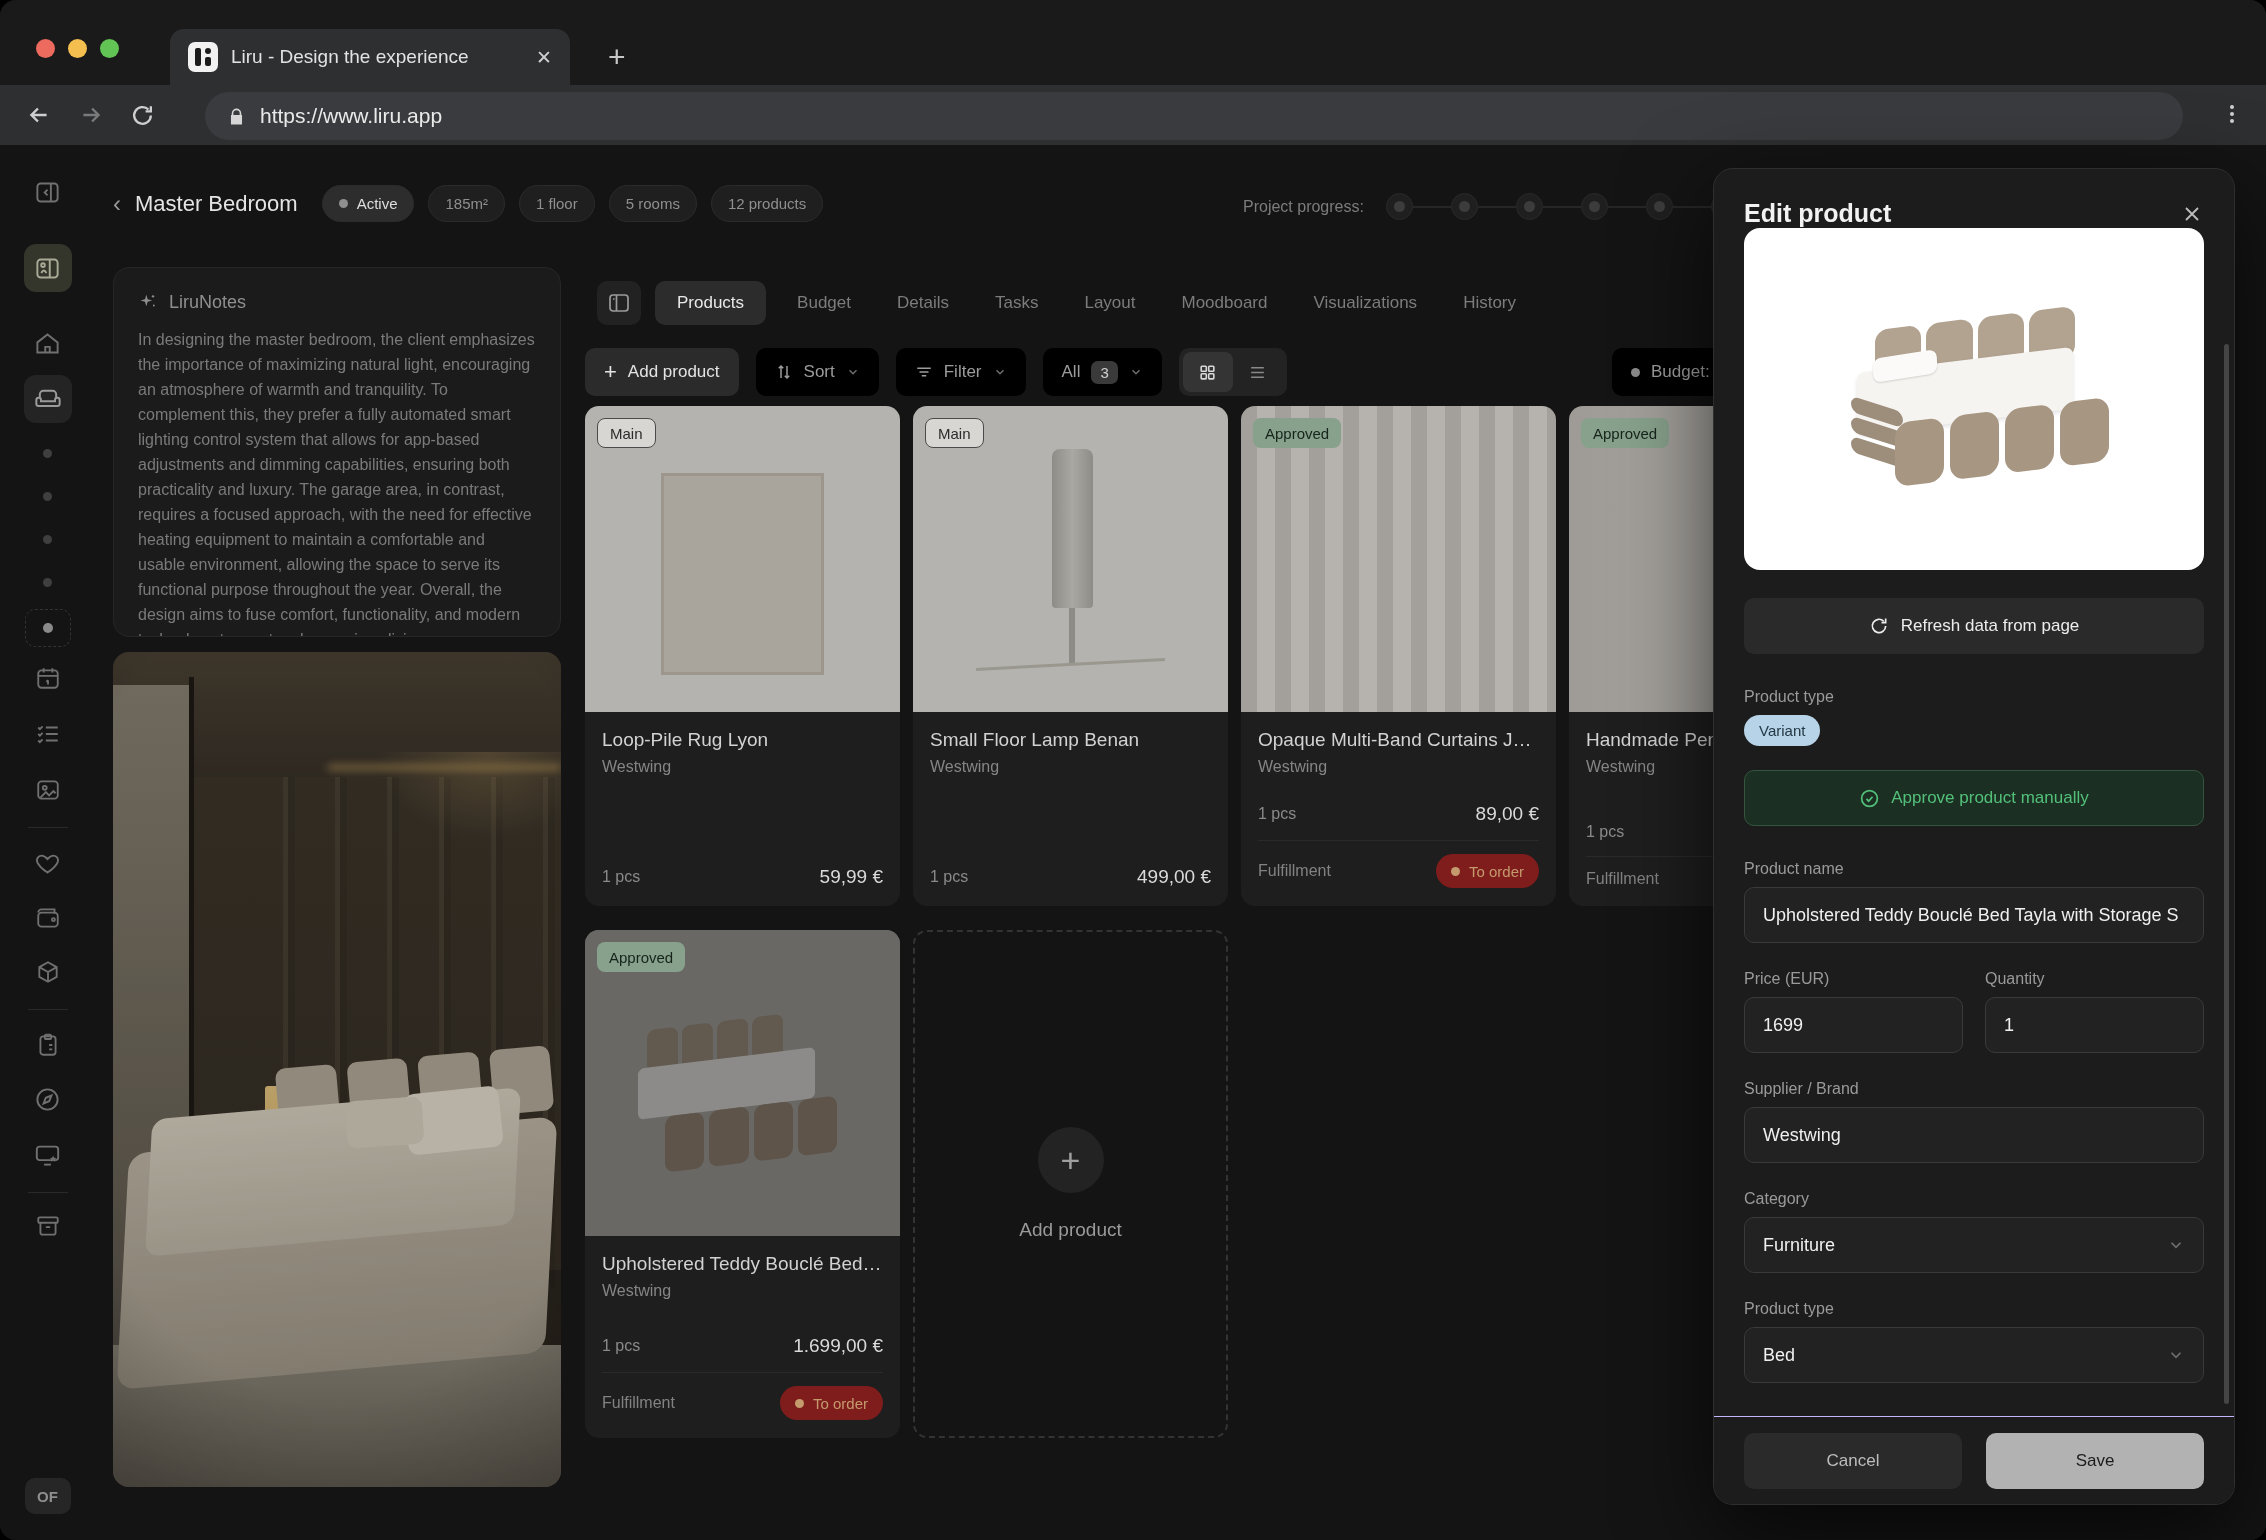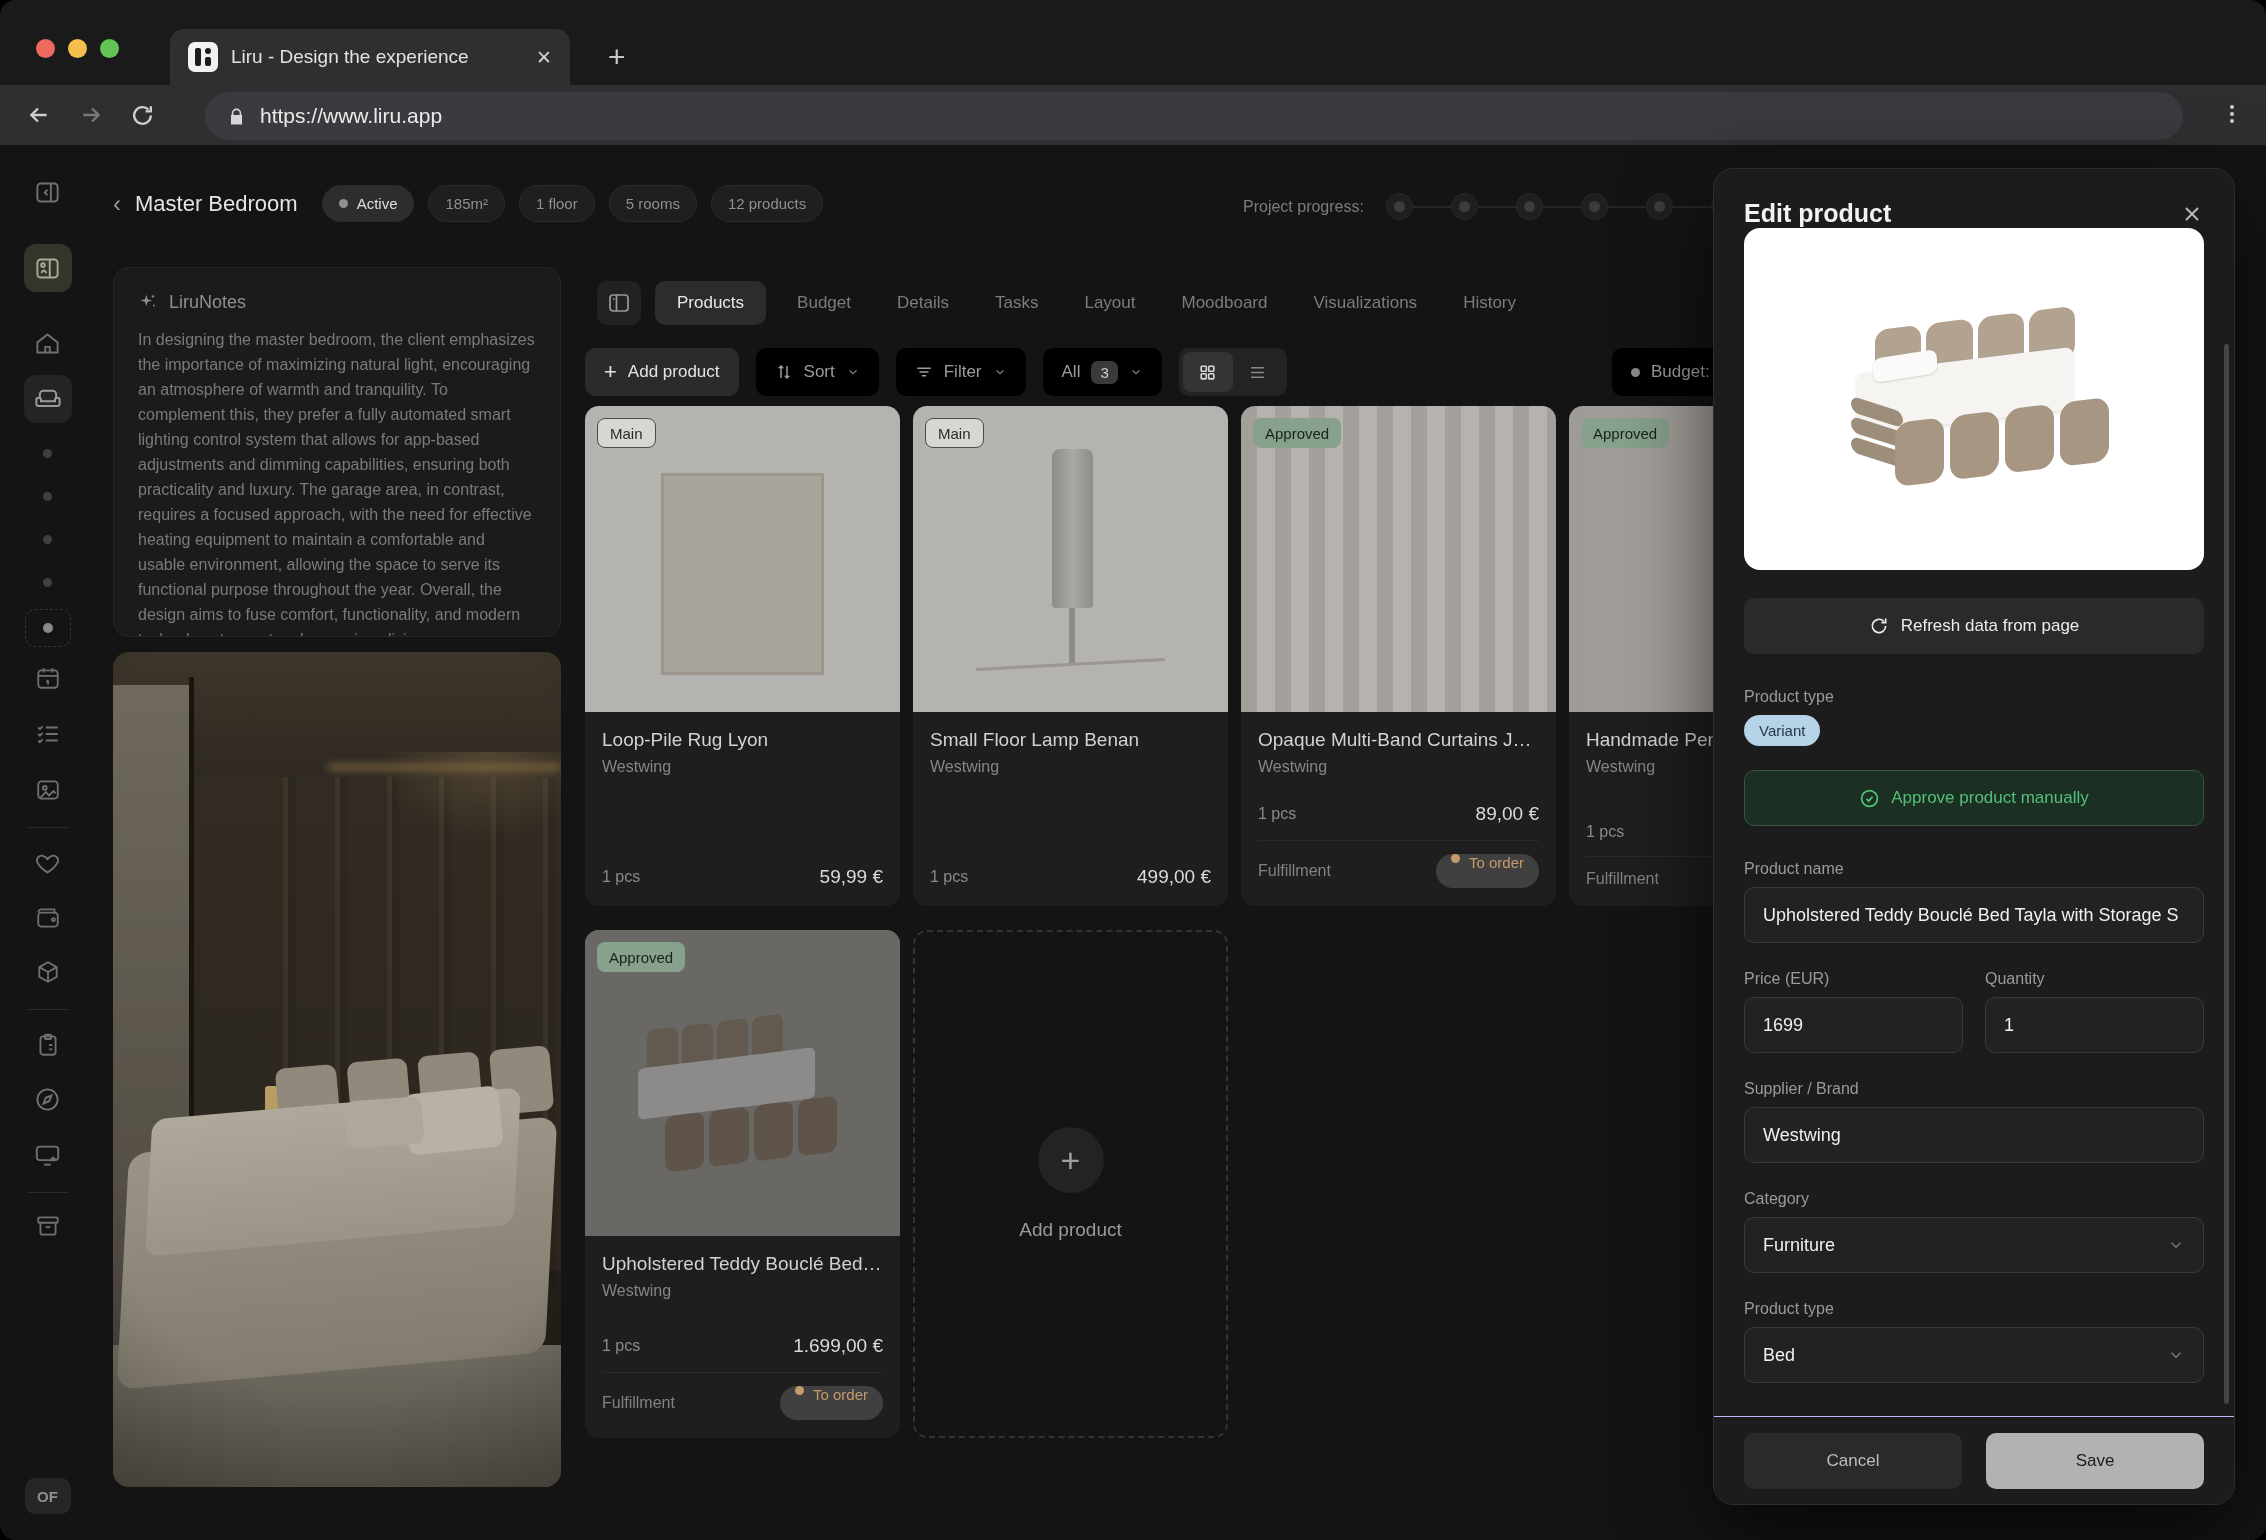--- a/index.html
+++ b/index.html
@@ -113,22 +113,22 @@
   .badge.appr { background:#87a18c; color:#17241b; }
   .cinfo { flex:1; display:flex; flex-direction:column; padding:17px 17px 18px; }
   .cname { color:#d2d2d2; font-size:19px; white-space:nowrap; overflow:hidden; text-overflow:ellipsis; }
   .cbrand { color:#858585; font-size:16px; margin-top:7px; }
   .crow { margin-top:auto; display:flex; align-items:center; justify-content:space-between; }
   .cqty { color:#8a8a8a; font-size:16px; }
   .cprice { color:#dadada; font-size:19px; font-weight:500; }
   .cdiv { height:1px; background:#2a2a2a; margin-top:15px; }
   .cful { display:flex; align-items:center; justify-content:space-between; margin-top:13px; }
   .flabel { color:#828282; font-size:16px; }
-  .toorder { height:34px; padding:0 15px; border-radius:17px; background:#404040; color:#c59b6d;
-             font-size:15px; display:flex; align-items:flex-start; gap:9px; }
+  .toorder { height:34px; padding:0 15px; border-radius:17px; background:#7f1d1d; color:#c59b6d;
+             font-size:15px; display:flex; align-items:center; gap:9px; }
   .toorder .d { width:9px; height:9px; border-radius:50%; background:#c59b6d; }
   .dimmed { position:absolute; inset:0; background:rgba(0,0,0,.42); z-index:1; }
   
   .art-rug { position:absolute; left:24%; top:22%; width:52%; height:66%; background:#a9a49c; box-shadow:inset 0 0 0 3px #9c968d; }
   .art-lamp { position:absolute; left:44%; top:14%; width:13%; height:52%; border-radius:8px 8px 4px 4px;
               background:linear-gradient(90deg,#8e8c87,#aaa8a3,#8e8c87); }
   .art-lampstem { position:absolute; left:49.5%; top:66%; width:2%; height:18%; background:#8e8c87; }
   .art-lampline { position:absolute; left:20%; top:84%; width:60%; height:3px; background:#9a978f; transform:rotate(-3deg); }
   .cimg.curtains { background:repeating-linear-gradient(90deg,#a3a09b 0 16px,#b6b3ae 16px 34px); }
   .art-bed { position:absolute; left:14%; top:30%; width:72%; height:46%; }

